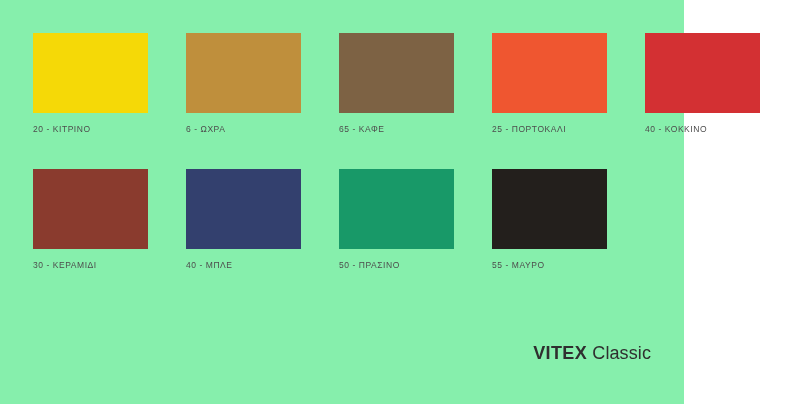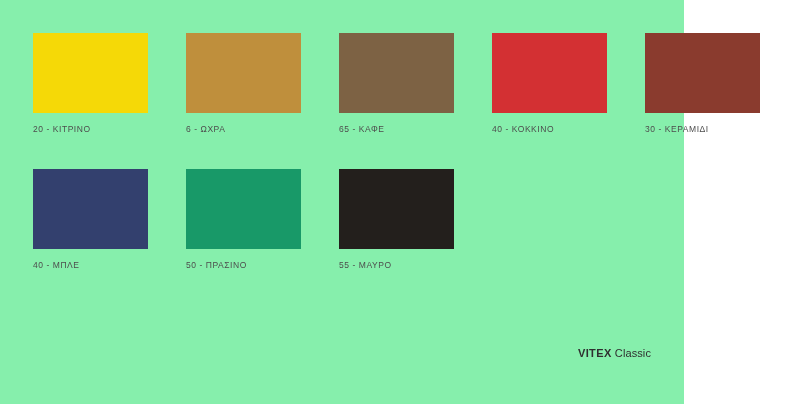--- a/index.html
+++ b/index.html
@@ -56,21 +56,21 @@
     color: #4d4d4d;
     font-weight: 400;
     white-space: nowrap;
   }
 
   .brand-mark {
     position: absolute;
     right: 33px;
     bottom: 43px;
     font-family: "Liberation Sans", sans-serif;
-    font-size: 11px;
+    font-size: 18px;
     line-height: 16px;
     letter-spacing: 0.2px;
     color: #2f2f2f;
     white-space: nowrap;
   }
   .brand-mark .brand-name {
     font-weight: 700;
     letter-spacing: 0.4px;
   }
   .brand-mark .brand-suffix {
@@ -93,20 +93,24 @@
     <div class="swatch-cell">
       <span class="swatch-chip" style="background-color: rgb(191, 143, 60);"></span>
       <span class="swatch-label">6 - ΩΧΡΑ</span>
     </div>
 
     <div class="swatch-cell">
       <span class="swatch-chip" style="background-color: rgb(125, 98, 68);"></span>
       <span class="swatch-label">65 - ΚΑΦΕ</span>
     </div>
 
+    <div class="swatch-cell">
+      <span class="swatch-chip" style="background-color: rgb(239, 86, 48);"></span>
+      <span class="swatch-label">25 - ΠΟΡΤΟΚΑΛΙ</span>
+    </div>
 
     <div class="swatch-cell">
       <span class="swatch-chip" style="background-color: rgb(211, 48, 51);"></span>
       <span class="swatch-label">40 - ΚΟΚΚΙΝΟ</span>
     </div>
 
     <div class="swatch-cell">
       <span class="swatch-chip" style="background-color: rgb(138, 59, 46);"></span>
       <span class="swatch-label">30 - ΚΕΡΑΜΙΔΙ</span>
     </div>

